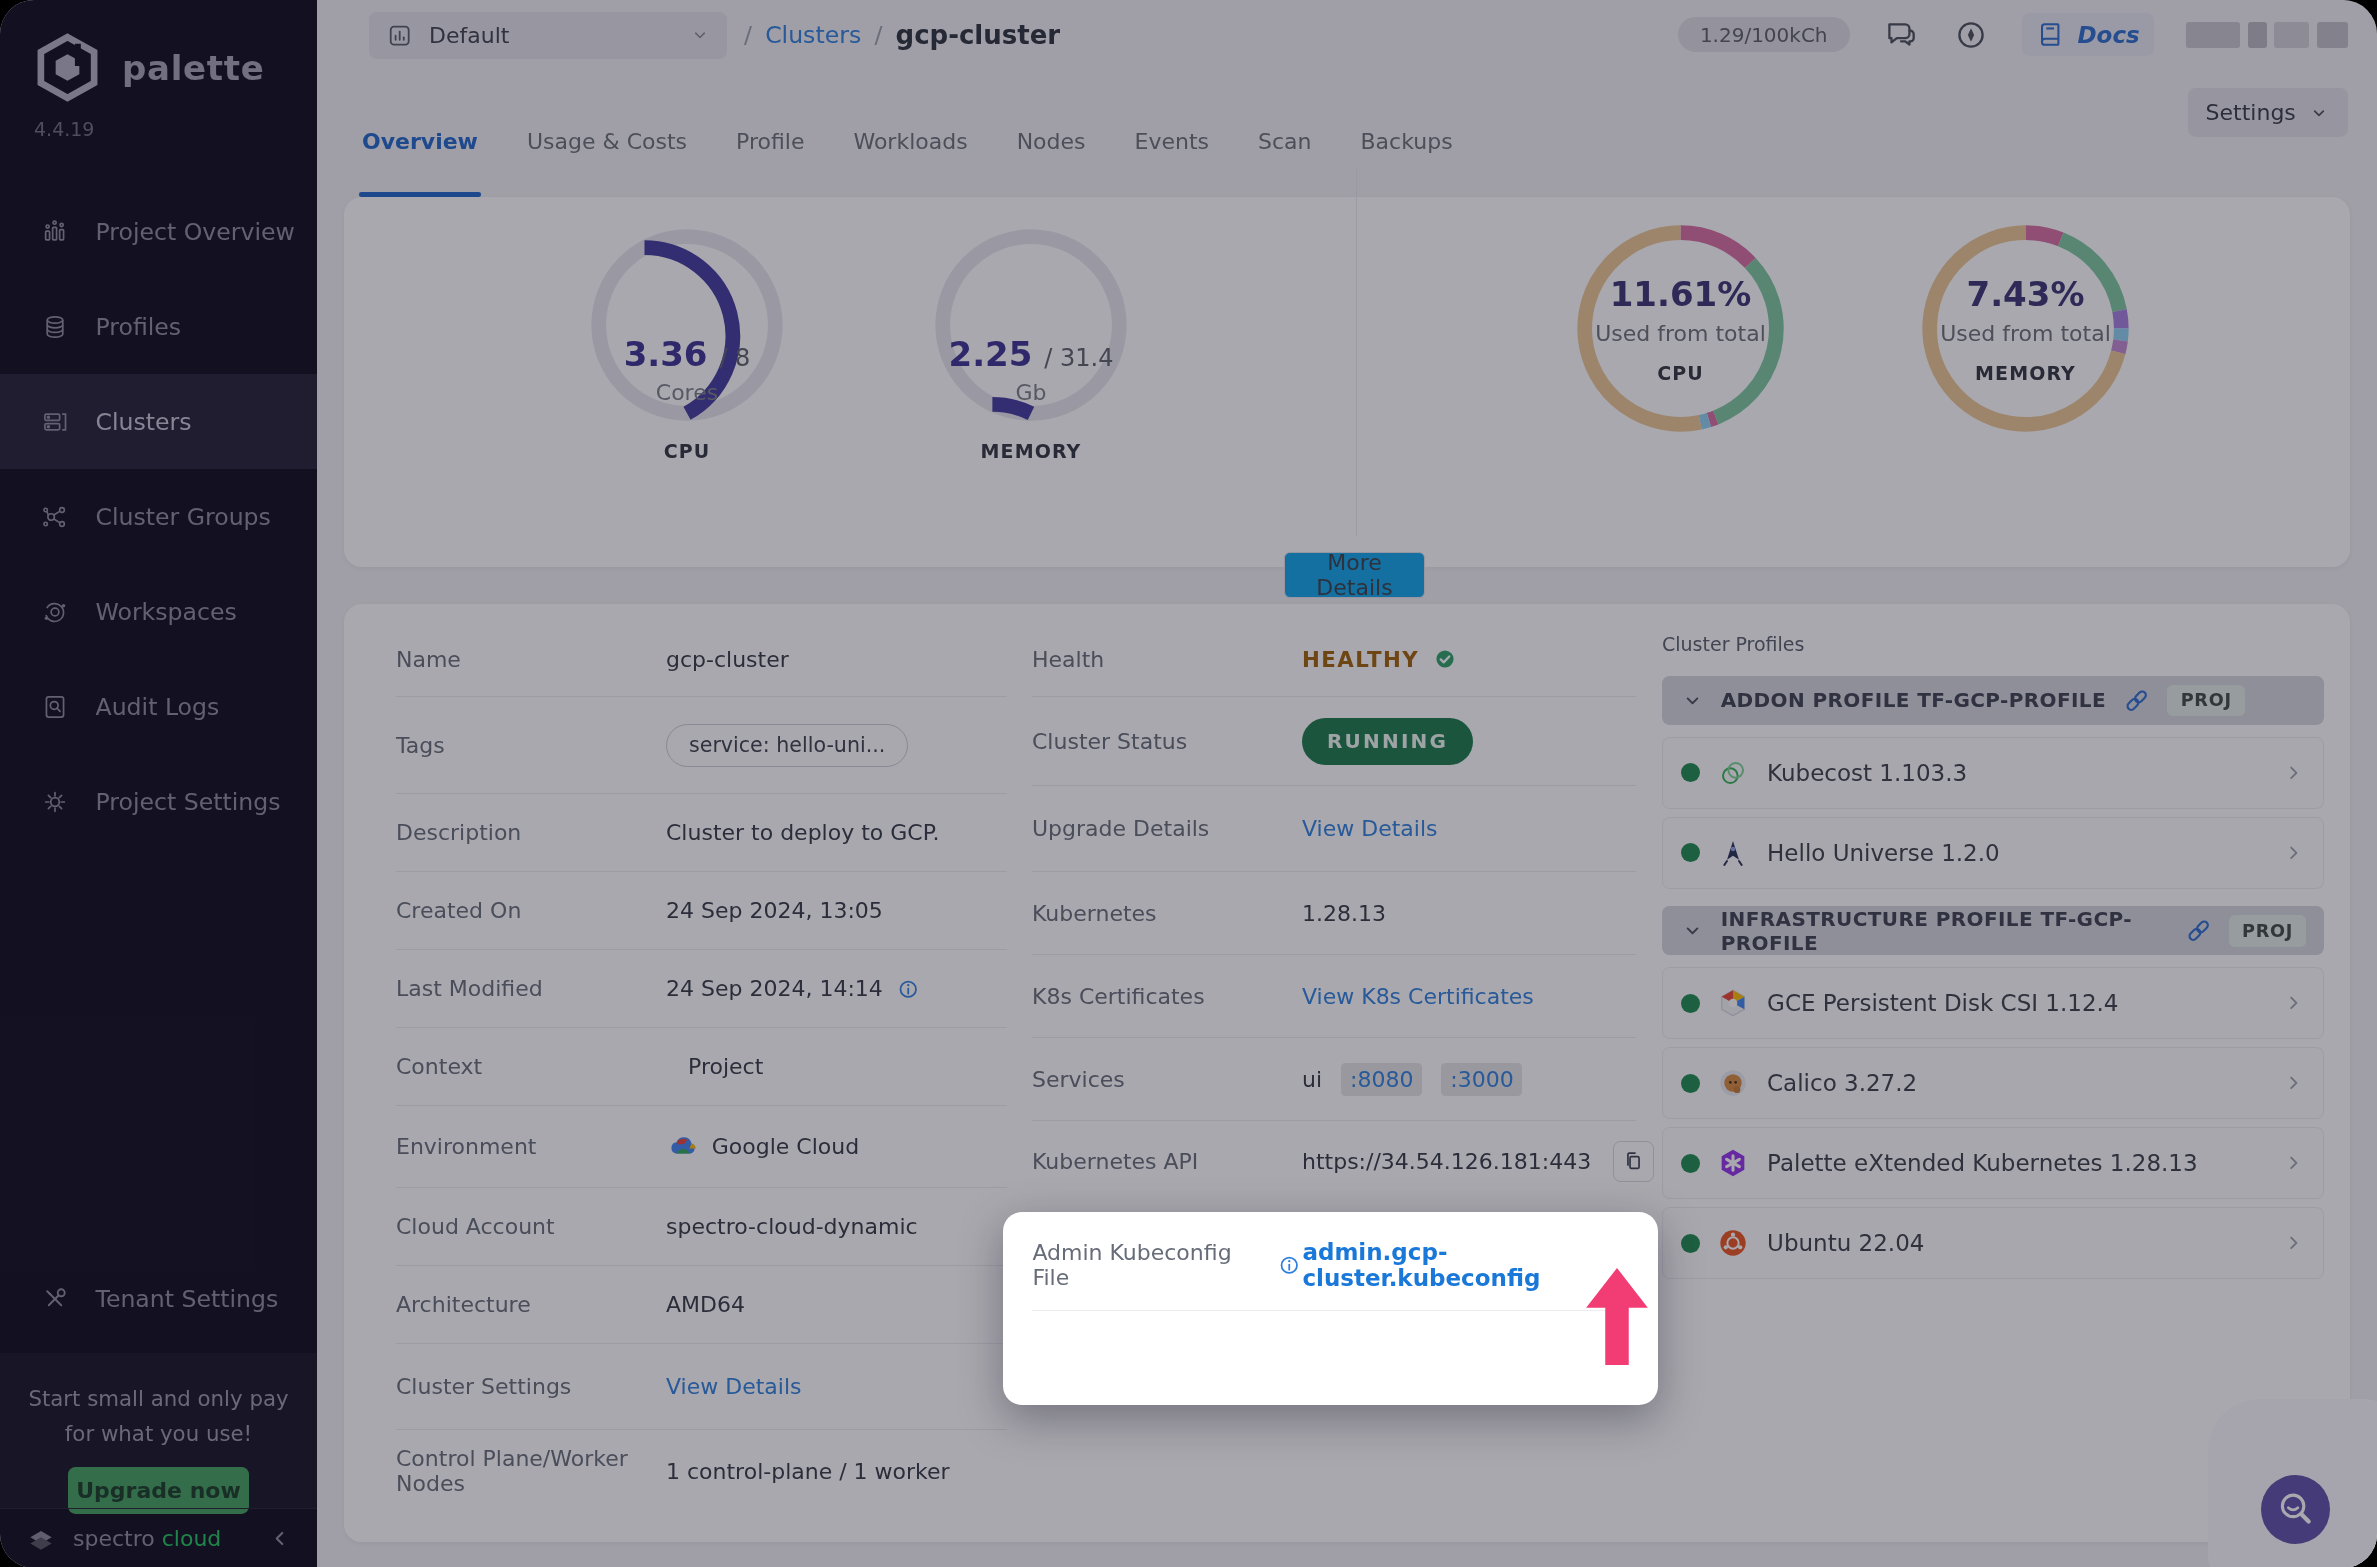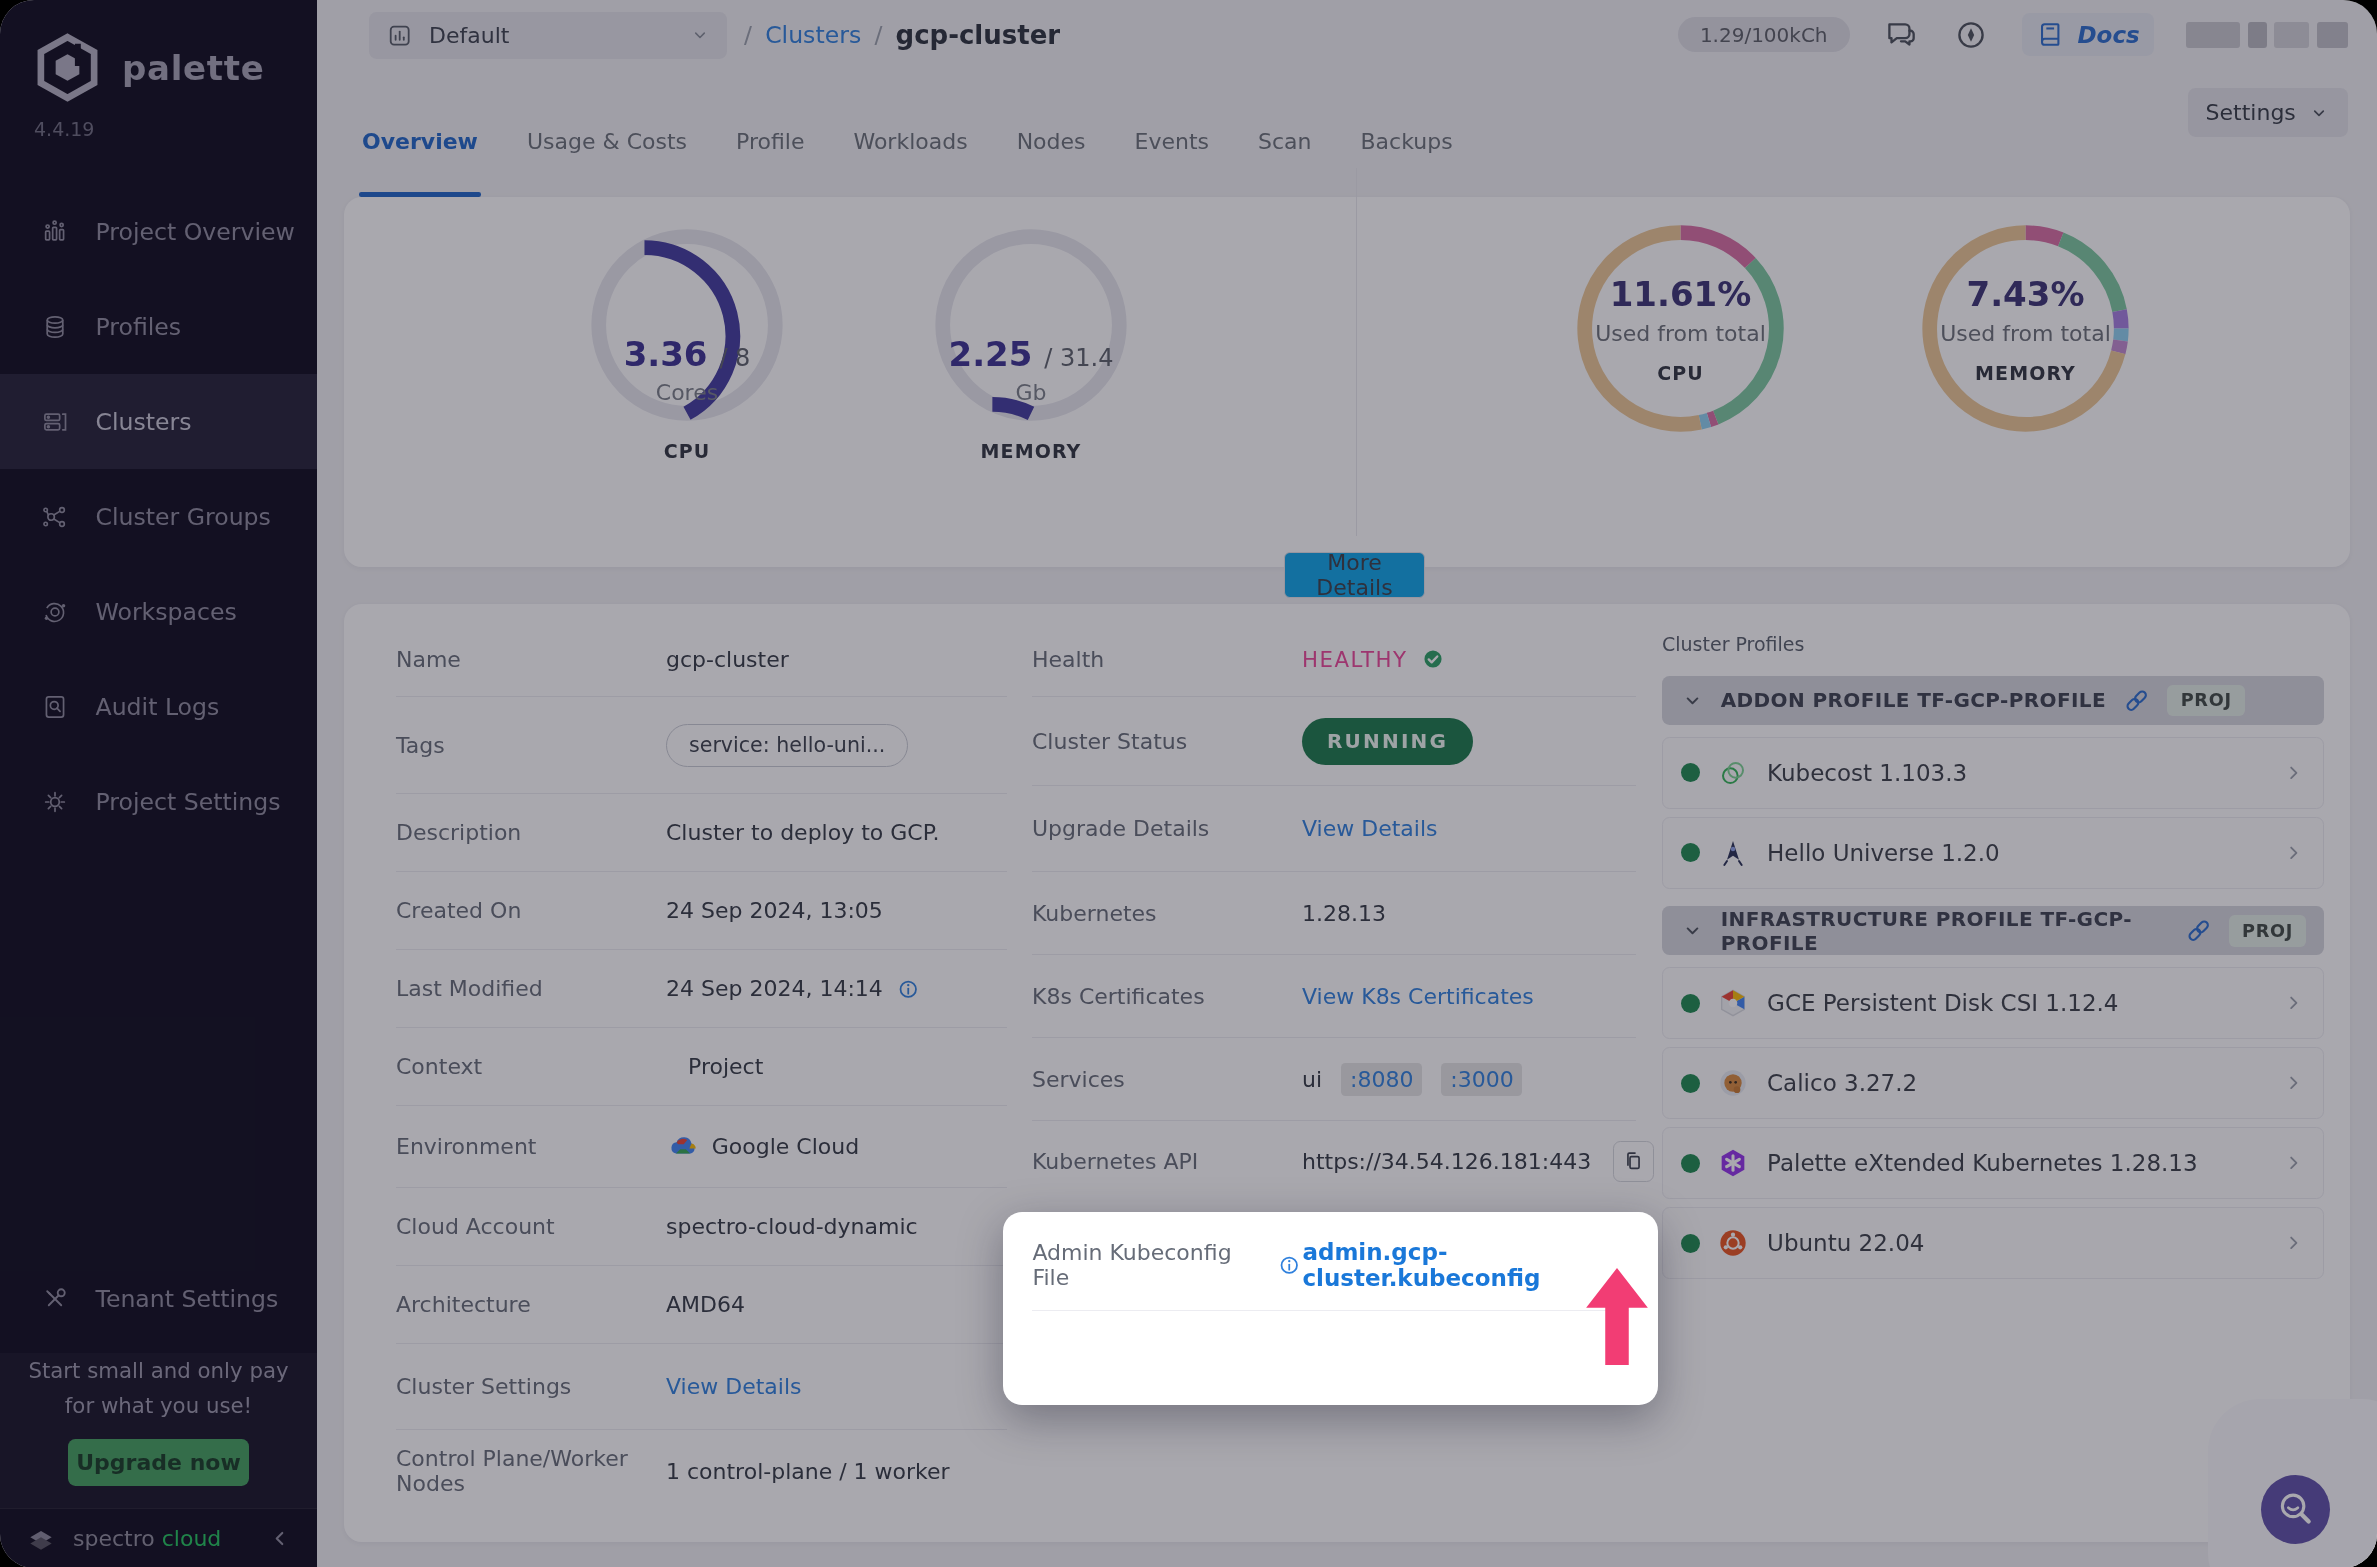--- a/index.html
+++ b/index.html
@@ -9,21 +9,21 @@
   .sidebar{position:absolute;left:0;top:0;bottom:0;width:317px;background:#0e0b1d;z-index:20;}
   .brand-row{position:absolute;left:32px;top:32px;display:flex;align-items:center;gap:19px;}
   .brand-name{font-size:34px;font-weight:600;color:#a6a3b5;letter-spacing:0.7px;}
   .version{position:absolute;left:34px;top:118px;font-size:19px;color:#6f6c80;}
   .nav{position:absolute;left:0;top:184px;right:0;}
   .nav-item{height:95px;display:flex;align-items:center;gap:26.5px;padding-left:41px;cursor:pointer;color:#8e8b9e;font-size:23.6px;}
   .nav-item.active{background:#221f36;color:#c9c7d6;}
   .nav-item svg{flex:0 0 auto;}
   .tenant{position:absolute;left:0;right:0;top:1251px;}
   .promo{position:absolute;left:0;right:0;top:1353px;height:156px;background:#151226;text-align:center;}
-  .promo-text{font-size:21.3px;line-height:35px;color:#9b98ab;}
+  .promo-text{margin-top:28px;font-size:21.3px;line-height:35px;color:#9b98ab;}
   .upgrade-btn{margin:16px auto 0;width:181px;height:47px;background:#43a05e;border-radius:7.4px;border:none;
                color:#163a24;font-size:22px;font-weight:600;display:flex;align-items:center;justify-content:center;cursor:pointer;
                font-family:inherit;}
   .side-footer{position:absolute;left:0;right:0;bottom:0;height:59px;border-top:0.7px solid #232030;display:flex;align-items:center;padding:0 25px;gap:16px;}
   .footer-name{font-size:22px;color:#8e8c9b;}
   .footer-name .lite{color:#22c55e;}
   .footer-spacer{flex:1;}
   
   .topbar{position:absolute;left:317px;right:0;top:0;height:71px;}
   .proj-select{position:absolute;left:52px;top:11.8px;width:358px;height:47px;background:#e4e4ea;border-radius:7.4px;
@@ -63,21 +63,21 @@
   
   .col{position:absolute;top:18.4px;}
   .col-left{left:52px;width:611px;}
   .col-mid{left:688px;width:604px;}
   .d-row{display:flex;align-items:center;border-bottom:0.7px solid #ececf1;}
   .d-row:last-child{border-bottom:none;}
   .d-label{flex:0 0 270px;font-size:22px;color:#666c78;}
   .d-value{font-size:22px;color:#343a45;display:flex;align-items:center;gap:11.8px;}
   .link{color:#2f80dd;cursor:pointer;}
   .tag-pill{border:1.5px solid #c9ccd4;border-radius:735px;padding:8.8px 22px;font-size:20.6px;color:#3c424d;}
-  .health{color:#ec4899;font-weight:400;letter-spacing:1.5px;font-size:21.3px;display:flex;align-items:center;gap:10.3px;}
+  .health{color:#a16207;font-weight:700;letter-spacing:1.5px;font-size:21.3px;display:flex;align-items:center;gap:10.3px;}
   .status-badge{background:#1b7a4b;color:#eef7f1;border-radius:735px;padding:11.8px 25px;font-size:20px;letter-spacing:2.2px;font-weight:600;}
   .port-chip{background:#e5e5e5;border-radius:4.4px;padding:4.4px 8.8px;color:#2f80dd;cursor:pointer;margin-left:7.4px;}
   .copy-btn{width:41px;height:41px;border:0.7px solid #d6d8de;border-radius:7.4px;background:#fff;display:flex;align-items:center;justify-content:center;cursor:pointer;margin-left:10.3px;}
   
   .col-right{left:1318px;width:662px;top:29.4px;}
   .cp-title{font-size:19px;color:#585f6b;margin-bottom:20.6px;}
   .cp-header{height:49px;background:#d6d7de;border-radius:7.4px;display:flex;align-items:center;gap:16px;padding:0 17.7px;margin-bottom:11.8px;cursor:pointer;}
   .cp-header .h-lbl{font-size:20px;font-weight:600;color:#3c4250;letter-spacing:0.4px;}
   .proj-badge{background:#e3eee6;border-radius:5.9px;padding:5.9px 13.2px;font-size:17.7px;font-weight:600;color:#3f4a44;letter-spacing:0.7px;}
   .cp-item{height:70px;background:#fdfdfe;border:0.7px solid #ececf1;border-radius:7.4px;margin-bottom:8px;display:flex;align-items:center;gap:17.7px;padding:0 17.7px;cursor:pointer;}

